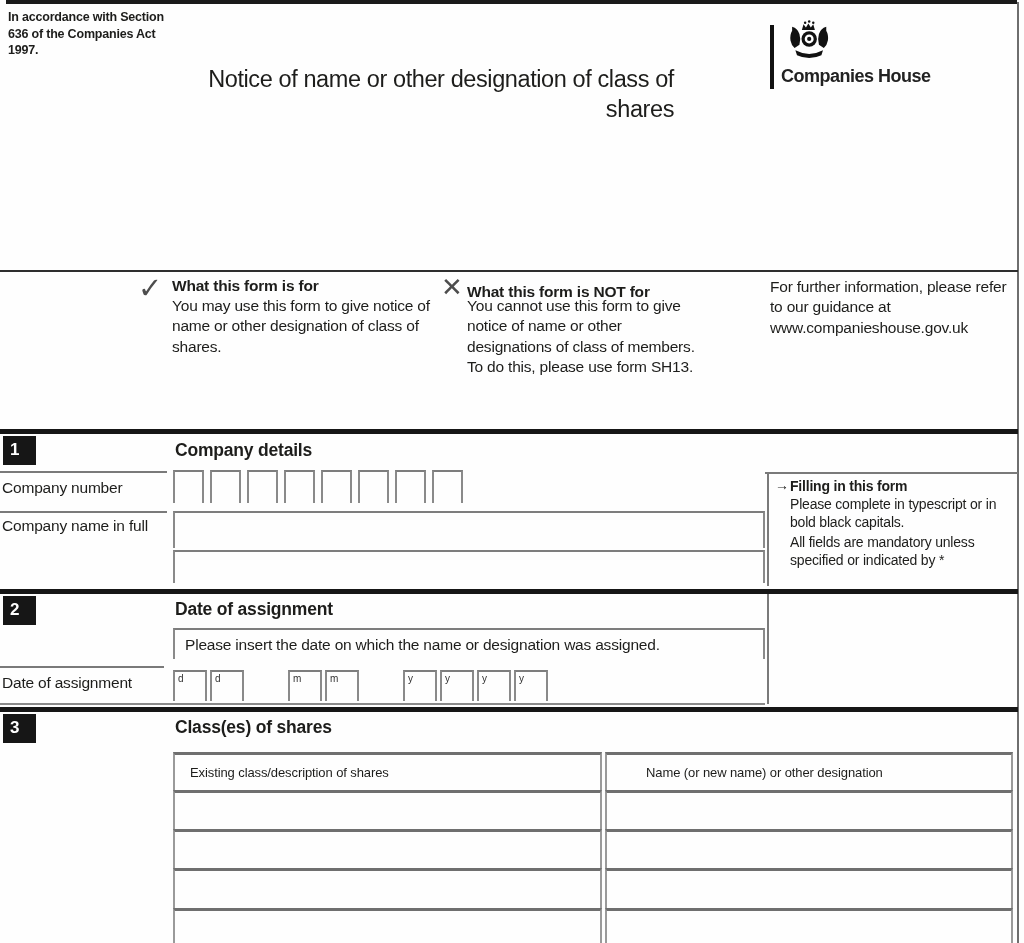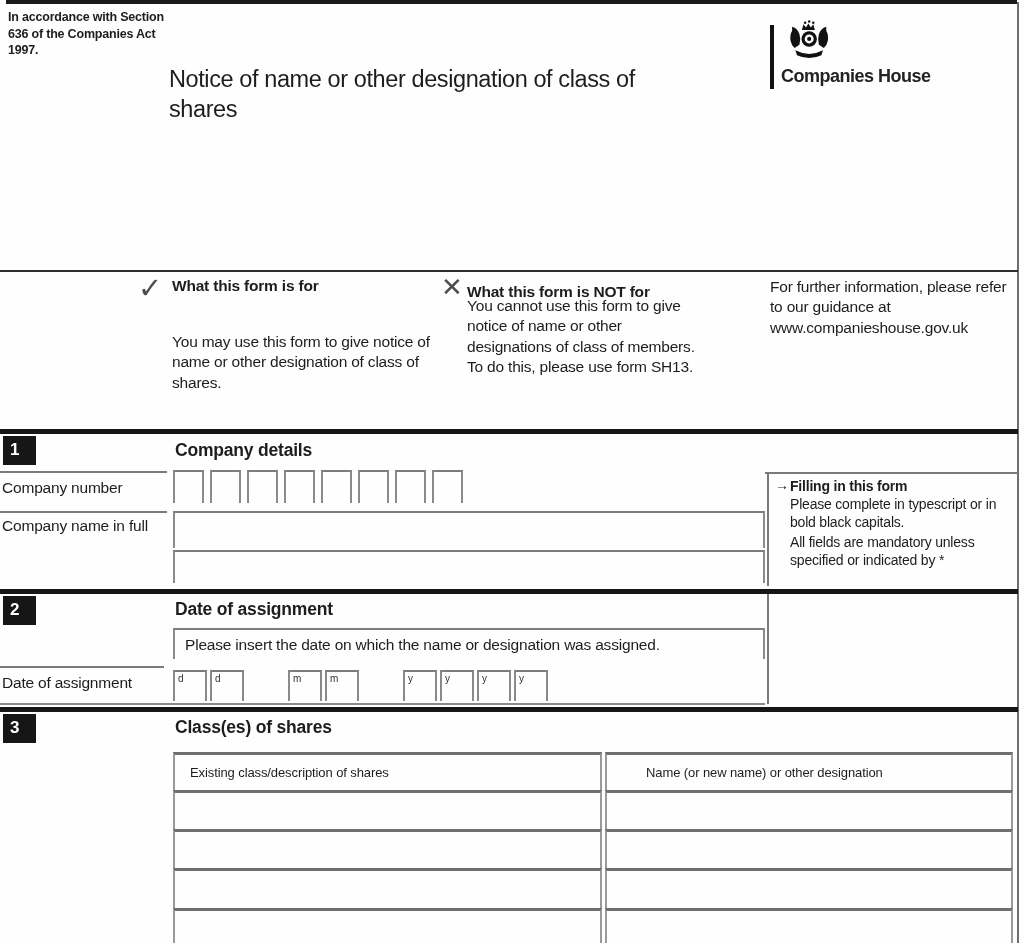--- a/index.html
+++ b/index.html
@@ -53,21 +53,21 @@
 </style>
 </head>
 <body>
 
 <div id="page">
 
   <div class="abs" style="left:6px;top:0;width:1011px;height:4px;background:#1a1a1a;"></div>
   <div class="abs" style="left:1017px;top:2px;width:2px;height:941px;background:#6e6e6e;"></div>
 
   <div class="abs act-note" style="left:8px;top:9px;width:158px;">In accordance with Section 636 of the Companies Act 1997.</div>
-  <div class="abs form-title" style="left:169px;top:64px;width:505px;">Notice of name or other designation of class of shares</div>
+  <div class="abs form-title" style="left:169px;top:64px;width:505px;text-align:right;">Notice of name or other designation of class of shares</div>
 
   <div class="abs logo-bar" style="left:770px;top:25px;"></div>
   <div class="abs" style="left:784px;top:18px;">
     <svg width="52" height="50" viewBox="0 0 64 60">
       <path d="M24 7 l3 4 3-5 3 5 3-4 2 7 h-16z" fill="#111"></path>
       <circle cx="26" cy="5" r="1.5" fill="#111"></circle>
         <circle cx="31" cy="3.5" r="1.5" fill="#111"></circle>
         <circle cx="36" cy="5" r="1.5" fill="#111"></circle>
       <circle cx="31" cy="25" r="9.5" fill="#111"></circle>
       <circle cx="31" cy="25" r="5.5" fill="#fff"></circle>
@@ -76,21 +76,21 @@
       <path d="M52 10 q-7 2-9 9 q-2 6 0 13 l6 4 q4-3 5-9 q1-7-2-12z" fill="#111"></path>
       <path d="M14 39 q17 9 34 0 l-2 6 q-15 7-30 0z" fill="#111"></path>
     </svg>
   </div>
   <div class="abs logo-text" style="left:781px;top:66px;white-space:nowrap;">Companies House</div>
 
   <div class="hline" style="left:0;top:270px;width:1018px;background:#2e2e2e;"></div>
 
   <div class="abs info-icon" style="left:138px;top:274px;">✓</div>
   <div class="abs info-head" style="left:172px;top:277px;">What this form is for</div>
-  <div class="abs info-body" style="left:172px;top:296px;width:276px;margin-top:36px;">You may use this form to give notice of name or other designation of class of shares.</div>
+  <div class="abs info-body" style="left:172px;top:296px;width:276px;">You may use this form to give notice of name or other designation of class of shares.</div>
 
   <div class="abs info-icon" style="left:441px;top:274px;font-size:26px;">✕</div>
   <div class="abs info-head" style="left:467px;top:283px;">What this form is NOT for</div>
   <div class="abs info-body" style="left:467px;top:296px;width:243px;">You cannot use this form to give notice of name or other designations of class of members. To do this, please use form SH13.</div>
 
   <div class="abs info-body" style="left:770px;top:277px;width:244px;">For further information, please refer to our guidance at www.companieshouse.gov.uk</div>
 
   <div class="blackbar" style="left:0;top:429px;width:1018px;"></div>
   <div class="abs numbox" style="left:3px;top:436px;">1</div>
   <div class="abs sec-head" style="left:175px;top:440px;">Company details</div>

